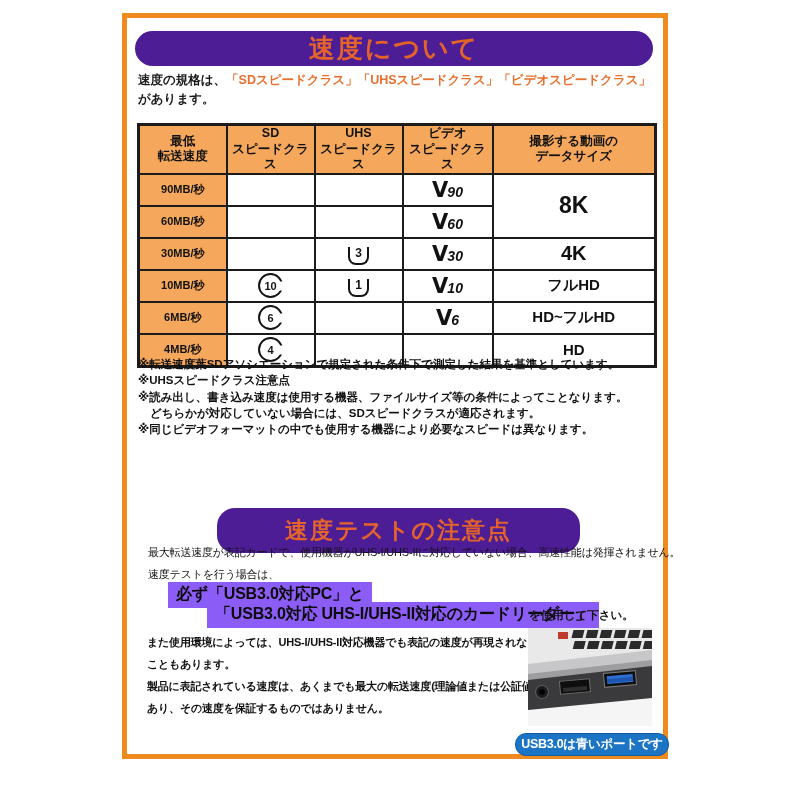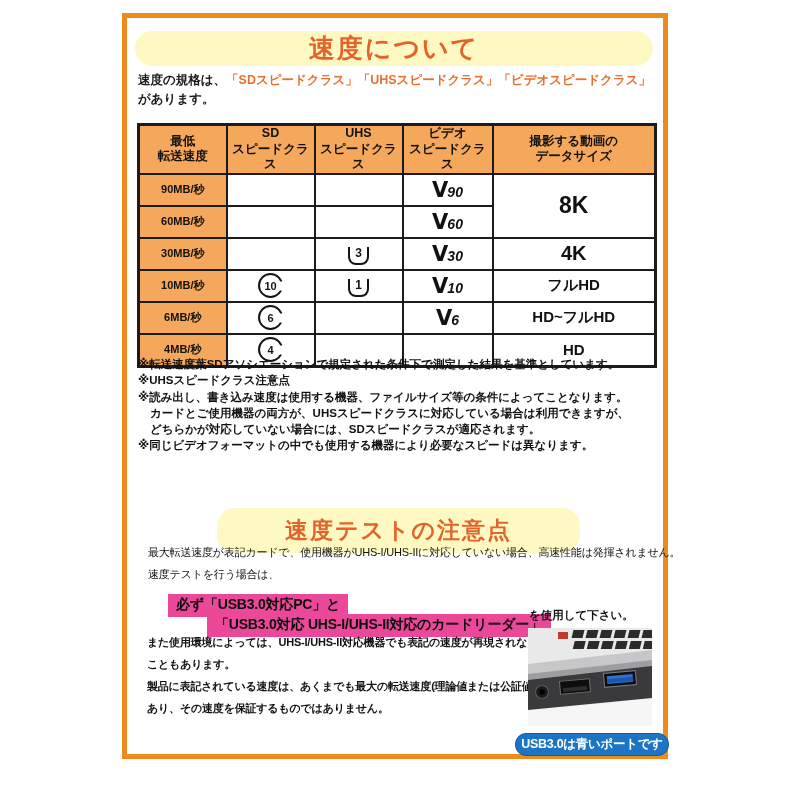--- a/index.html
+++ b/index.html
@@ -7,21 +7,21 @@
     width:800px;height:800px;background:#ffffff;position:relative;overflow:hidden;
     font-family:"Liberation Sans","DejaVu Sans",sans-serif;
     -webkit-font-smoothing:antialiased;
   }
   .frame{
     position:absolute;left:122px;top:13px;width:536px;height:736px;
     border:5px solid #EF8A1E;background:#fff;
   }
   
   .pill{
-    position:absolute;border-radius:18px;background:#fef9c3;
+    position:absolute;border-radius:18px;background:#4c1d95;
     display:flex;align-items:center;justify-content:center;
     color:#E4632A;font-weight:700;
   }
   .pill.t1{left:8px;top:13px;right:10px;height:35px;font-size:26px;letter-spacing:2px;}
   .pill.t2{left:90px;top:465px;width:363px;height:45px;font-size:23px;letter-spacing:2px;margin-top:25px;}
   .intro{
     position:absolute;left:11px;top:53px;width:522px;
     font-size:12.5px;font-weight:700;line-height:1.55;color:#1a1a1a;
   }
   .orange-txt{color:#E8702E;}
@@ -60,22 +60,22 @@
     border-radius:0 0 8px 8px;font-size:12px;font-weight:800;color:#141414;line-height:13px;
   }
   
   .notes{position:absolute;left:11px;top:338px;font-size:11.5px;font-weight:700;color:#111;line-height:16.3px;white-space:nowrap;}
   .note-line.indent{padding-left:12px;line-height:16.2px;}
   
   .s2p{position:absolute;font-size:11px;font-weight:400;color:#111;white-space:nowrap;letter-spacing:-0.2px;}
   .s2p.p1{left:21px;top:527px;}
   .s2p.p2{left:21px;top:549px;}
   .hl{
-    position:absolute;background:#ec4899;color:#0c0c0c;
-    font-size:14px;font-weight:800;padding:2px 8px 3px 8px;white-space:nowrap;letter-spacing:-0.2px;margin-top:12px;
+    position:absolute;background:#8b5cf6;color:#0c0c0c;
+    font-size:16px;font-weight:800;padding:2px 8px 3px 8px;white-space:nowrap;letter-spacing:-0.2px;
   }
   .hl.h1{left:41px;top:564px;}
   .hl.h2{left:80px;top:584px;}
   .hl-suffix{position:absolute;left:402px;top:590px;font-size:11.5px;font-weight:700;white-space:nowrap;color:#111;}
   .s2wrap{position:absolute;left:20px;font-size:11px;font-weight:700;color:#111;line-height:22px;letter-spacing:-0.2px;}
   .s2wrap.p3{top:613px;width:398px;}
   .s2wrap.p4{top:657px;width:408px;}
   
   .photo{position:absolute;left:401px;top:610px;width:124px;height:98px;overflow:hidden;}
   
@@ -154,21 +154,20 @@
       <td></td>
       <td class="size-md">HD</td>
     </tr>
   </tbody>
     </table>
 
   <div class="notes">
     <div class="note-line">※転送速度葉SDアソシエーションで規定された条件下で測定した結果を基準としています。</div>
     <div class="note-line">※UHSスピードクラス注意点</div>
     <div class="note-line">※読み出し、書き込み速度は使用する機器、ファイルサイズ等の条件によってことなります。</div>
-    <div class="note-line indent">カードとご使用機器の両方が、UHSスピードクラスに対応している場合は利用できますが、</div>
     <div class="note-line indent">どちらかが対応していない場合には、SDスピードクラスが適応されます。</div>
     <div class="note-line">※同じビデオフォーマットの中でも使用する機器により必要なスピードは異なります。</div>
   </div>
 
   <div class="pill t2">
     <span>速度テストの注意点</span>
   </div>
 
   <div class="s2p p1">最大転送速度が表記カードで、使用機器がUHS-I/UHS-IIに対応していない場合、高速性能は発揮されません。</div>
   <div class="s2p p2">速度テストを行う場合は、</div>

